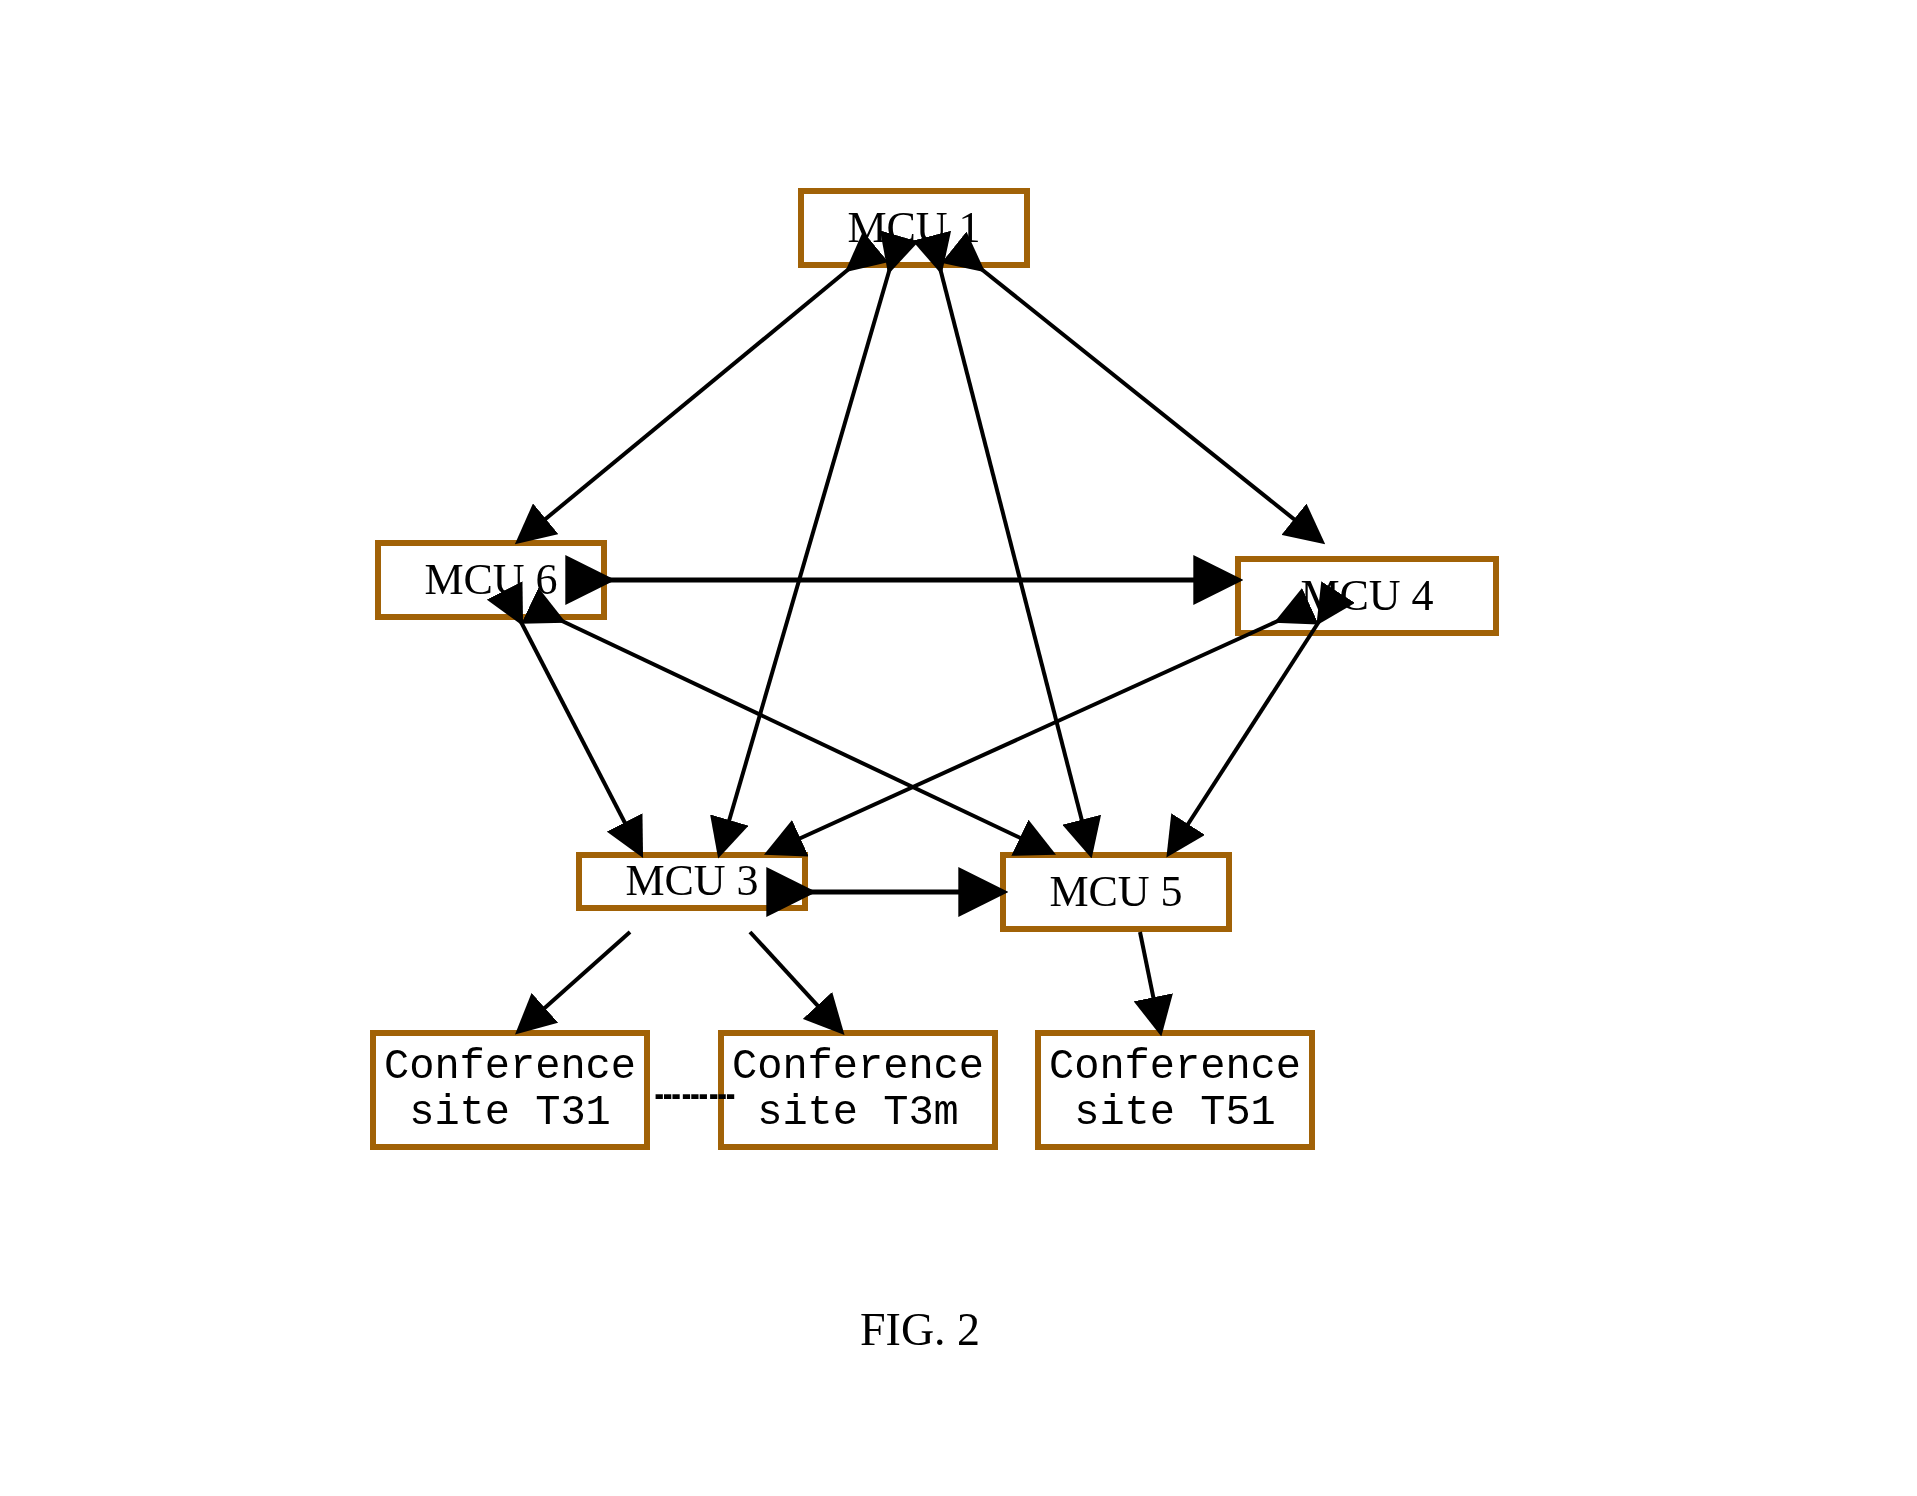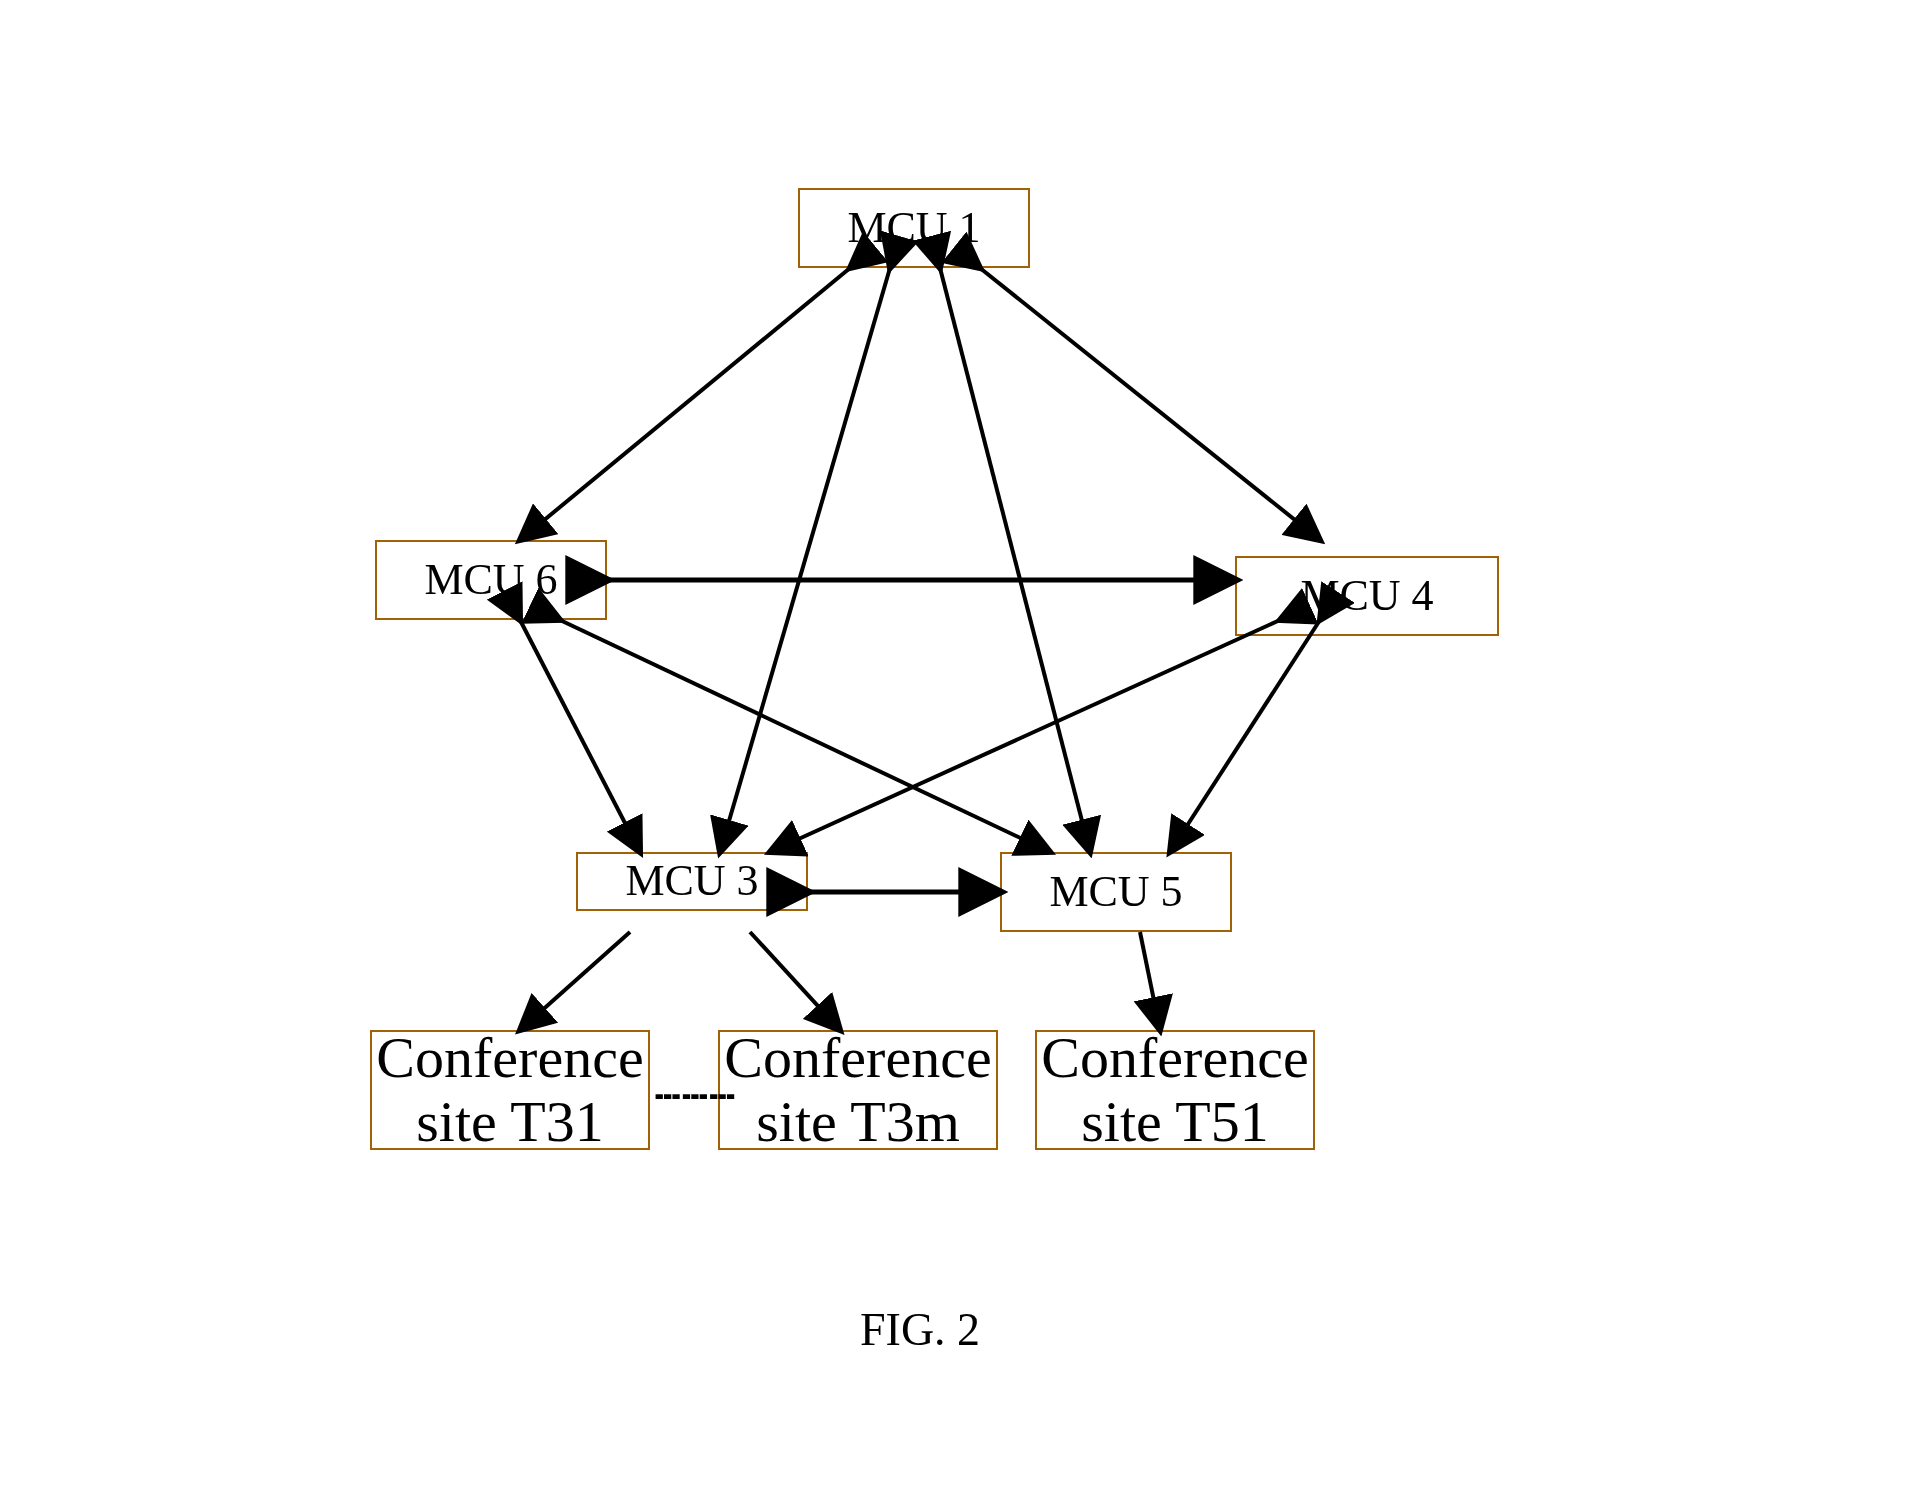--- a/index.html
+++ b/index.html
@@ -6,37 +6,38 @@
     margin: 0;
     padding: 0;
     width: 1917px;
     height: 1496px;
     background: #ffffff;
     font-family: "Times New Roman", Times, serif;
     position: relative;
   }
   .box {
     position: absolute;
-    border: 2px solid #a16207;
+    border: 6px solid #a16207;
     background: #fff;
     display: flex;
     align-items: center;
     justify-content: center;
     text-align: center;
     line-height: 1.1;
     white-space: pre-line;
     box-sizing: border-box;
   }
   .mcu {
     font-size: 44px;
     padding: 6px 20px;
   }
   .conf {
-    font-size: 58px;
+    font-size: 42px;
     padding: 8px 16px;
+    font-family: Liberation Mono, monospace;
   }
   .ellipsis {
     position: absolute;
     font-size: 42px;
     font-weight: bold;
     letter-spacing: 2px;
     color: #000;
   }
   .caption {
     position: absolute;

